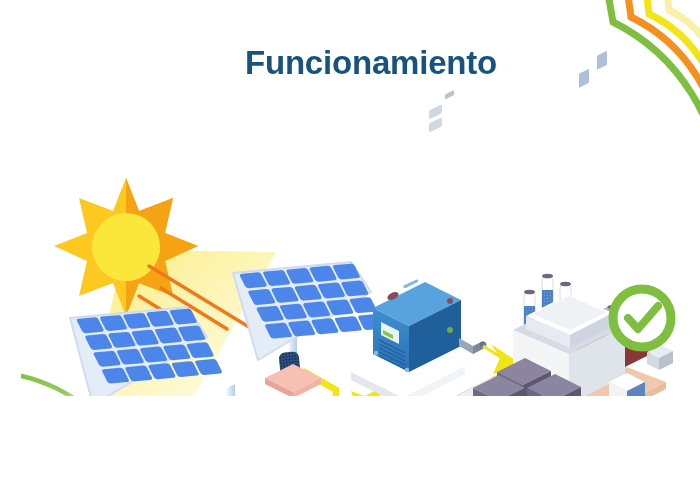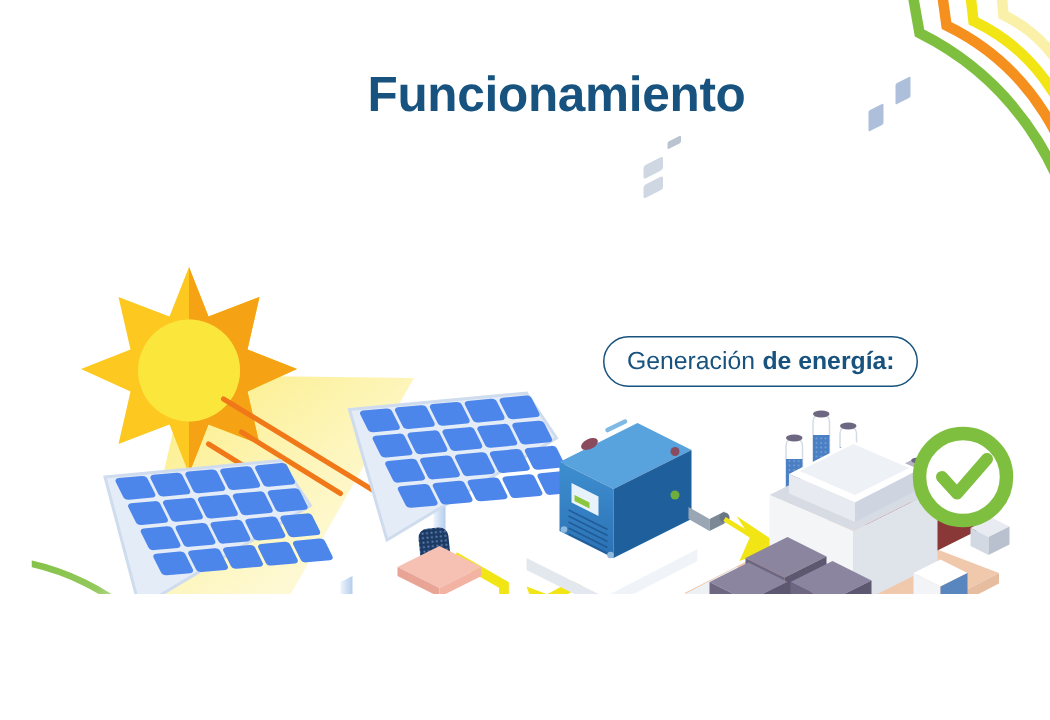--- a/index.html
+++ b/index.html
@@ -398,18 +398,14 @@
       <path d="M 638 358 L 652 351 L 652 363 L 638 370 Z" fill="#b9c1ce"></path>
     </g>
 
     <g>
       <circle cx="621" cy="318" r="32" fill="#ffffff"></circle>
       <circle cx="621" cy="318" r="29" fill="none" stroke="#7fbf3f" stroke-width="9"></circle>
       <path d="M 607 318 L 617 329 L 637 306" fill="none" stroke="#7fbf3f" stroke-width="8" stroke-linecap="round" stroke-linejoin="round"></path>
     </g>
   </svg>
 
-  <div id="badge">
-    <span id="badge-text-normal">Generación</span>
-    <span id="badge-text-bold">de energía:</span>
-  </div>
 
 </div>
 
 </body></html>

